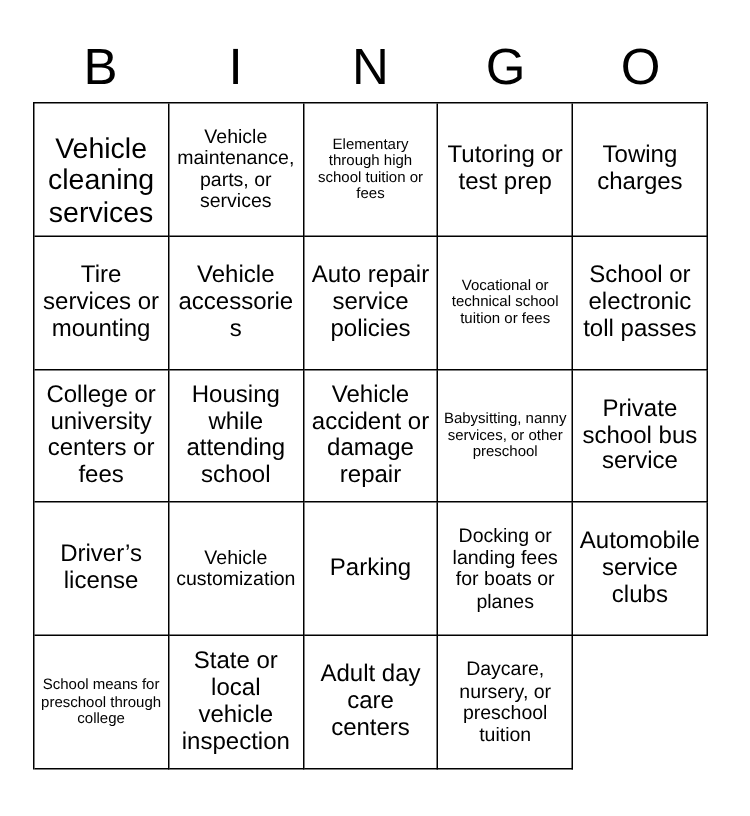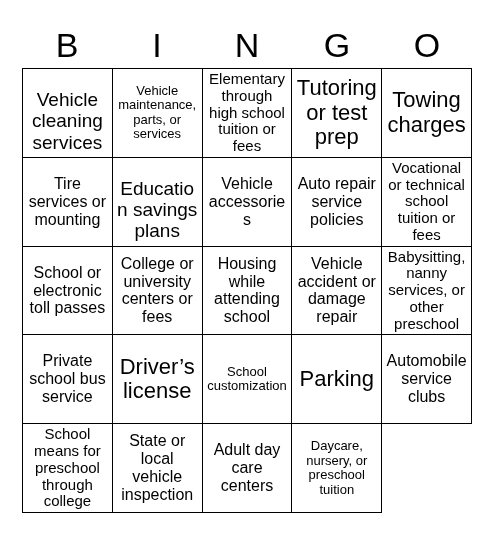--- a/index.html
+++ b/index.html
@@ -65,25 +65,25 @@
     padding: 2px 3px;
     overflow: hidden;
   }
   .cell-text {
     display: block;
     width: 100%;
     line-height: 1.12;
     word-wrap: break-word;
   }
   
-  .sz-xl .cell-text { font-size: 22px; }
+  .sz-xl .cell-text { font-size: 16px; }
   .sz-lg .cell-text { font-size: 19px; margin-top: 16px; }
   .sz-md .cell-text { font-size: 16px; }
   .sz-sm .cell-text { font-size: 13px; }
-  .sz-xs .cell-text { font-size: 15px; }
+  .sz-xs .cell-text { font-size: 10px; }
 </style>
 </head>
 <body>
 
 <div id="card">
 
   <div id="header">
       <div class="header-letter">B</div>
       <div class="header-letter">I</div>
       <div class="header-letter">N</div>
@@ -103,23 +103,20 @@
       </div>
       <div class="cell sz-xl">
         <span class="cell-text">Tutoring or test prep</span>
       </div>
       <div class="cell sz-xl">
         <span class="cell-text">Towing charges</span>
       </div>
       <div class="cell sz-md">
         <span class="cell-text">Tire services or mounting</span>
       </div>
-      <div class="cell sz-lg">
-        <span class="cell-text">Education savings plans</span>
-      </div>
       <div class="cell sz-md">
         <span class="cell-text">Vehicle accessories</span>
       </div>
       <div class="cell sz-md">
         <span class="cell-text">Auto repair service policies</span>
       </div>
       <div class="cell sz-xs">
         <span class="cell-text">Vocational or technical school tuition or fees</span>
       </div>
       <div class="cell sz-md">
@@ -137,24 +134,27 @@
       <div class="cell sz-xs">
         <span class="cell-text">Babysitting, nanny services, or other preschool</span>
       </div>
       <div class="cell sz-md">
         <span class="cell-text">Private school bus service</span>
       </div>
       <div class="cell sz-xl">
         <span class="cell-text">Driver’s license</span>
       </div>
       <div class="cell sz-sm">
-        <span class="cell-text">School customization</span>
+        <span class="cell-text">Vehicle customization</span>
       </div>
       <div class="cell sz-xl">
         <span class="cell-text">Parking</span>
+      </div>
+      <div class="cell sz-sm">
+        <span class="cell-text">Docking or landing fees for boats or planes</span>
       </div>
       <div class="cell sz-md">
         <span class="cell-text">Automobile service clubs</span>
       </div>
       <div class="cell sz-xs">
         <span class="cell-text">School means for preschool through college</span>
       </div>
       <div class="cell sz-md">
         <span class="cell-text">State or local vehicle inspection</span>
       </div>

